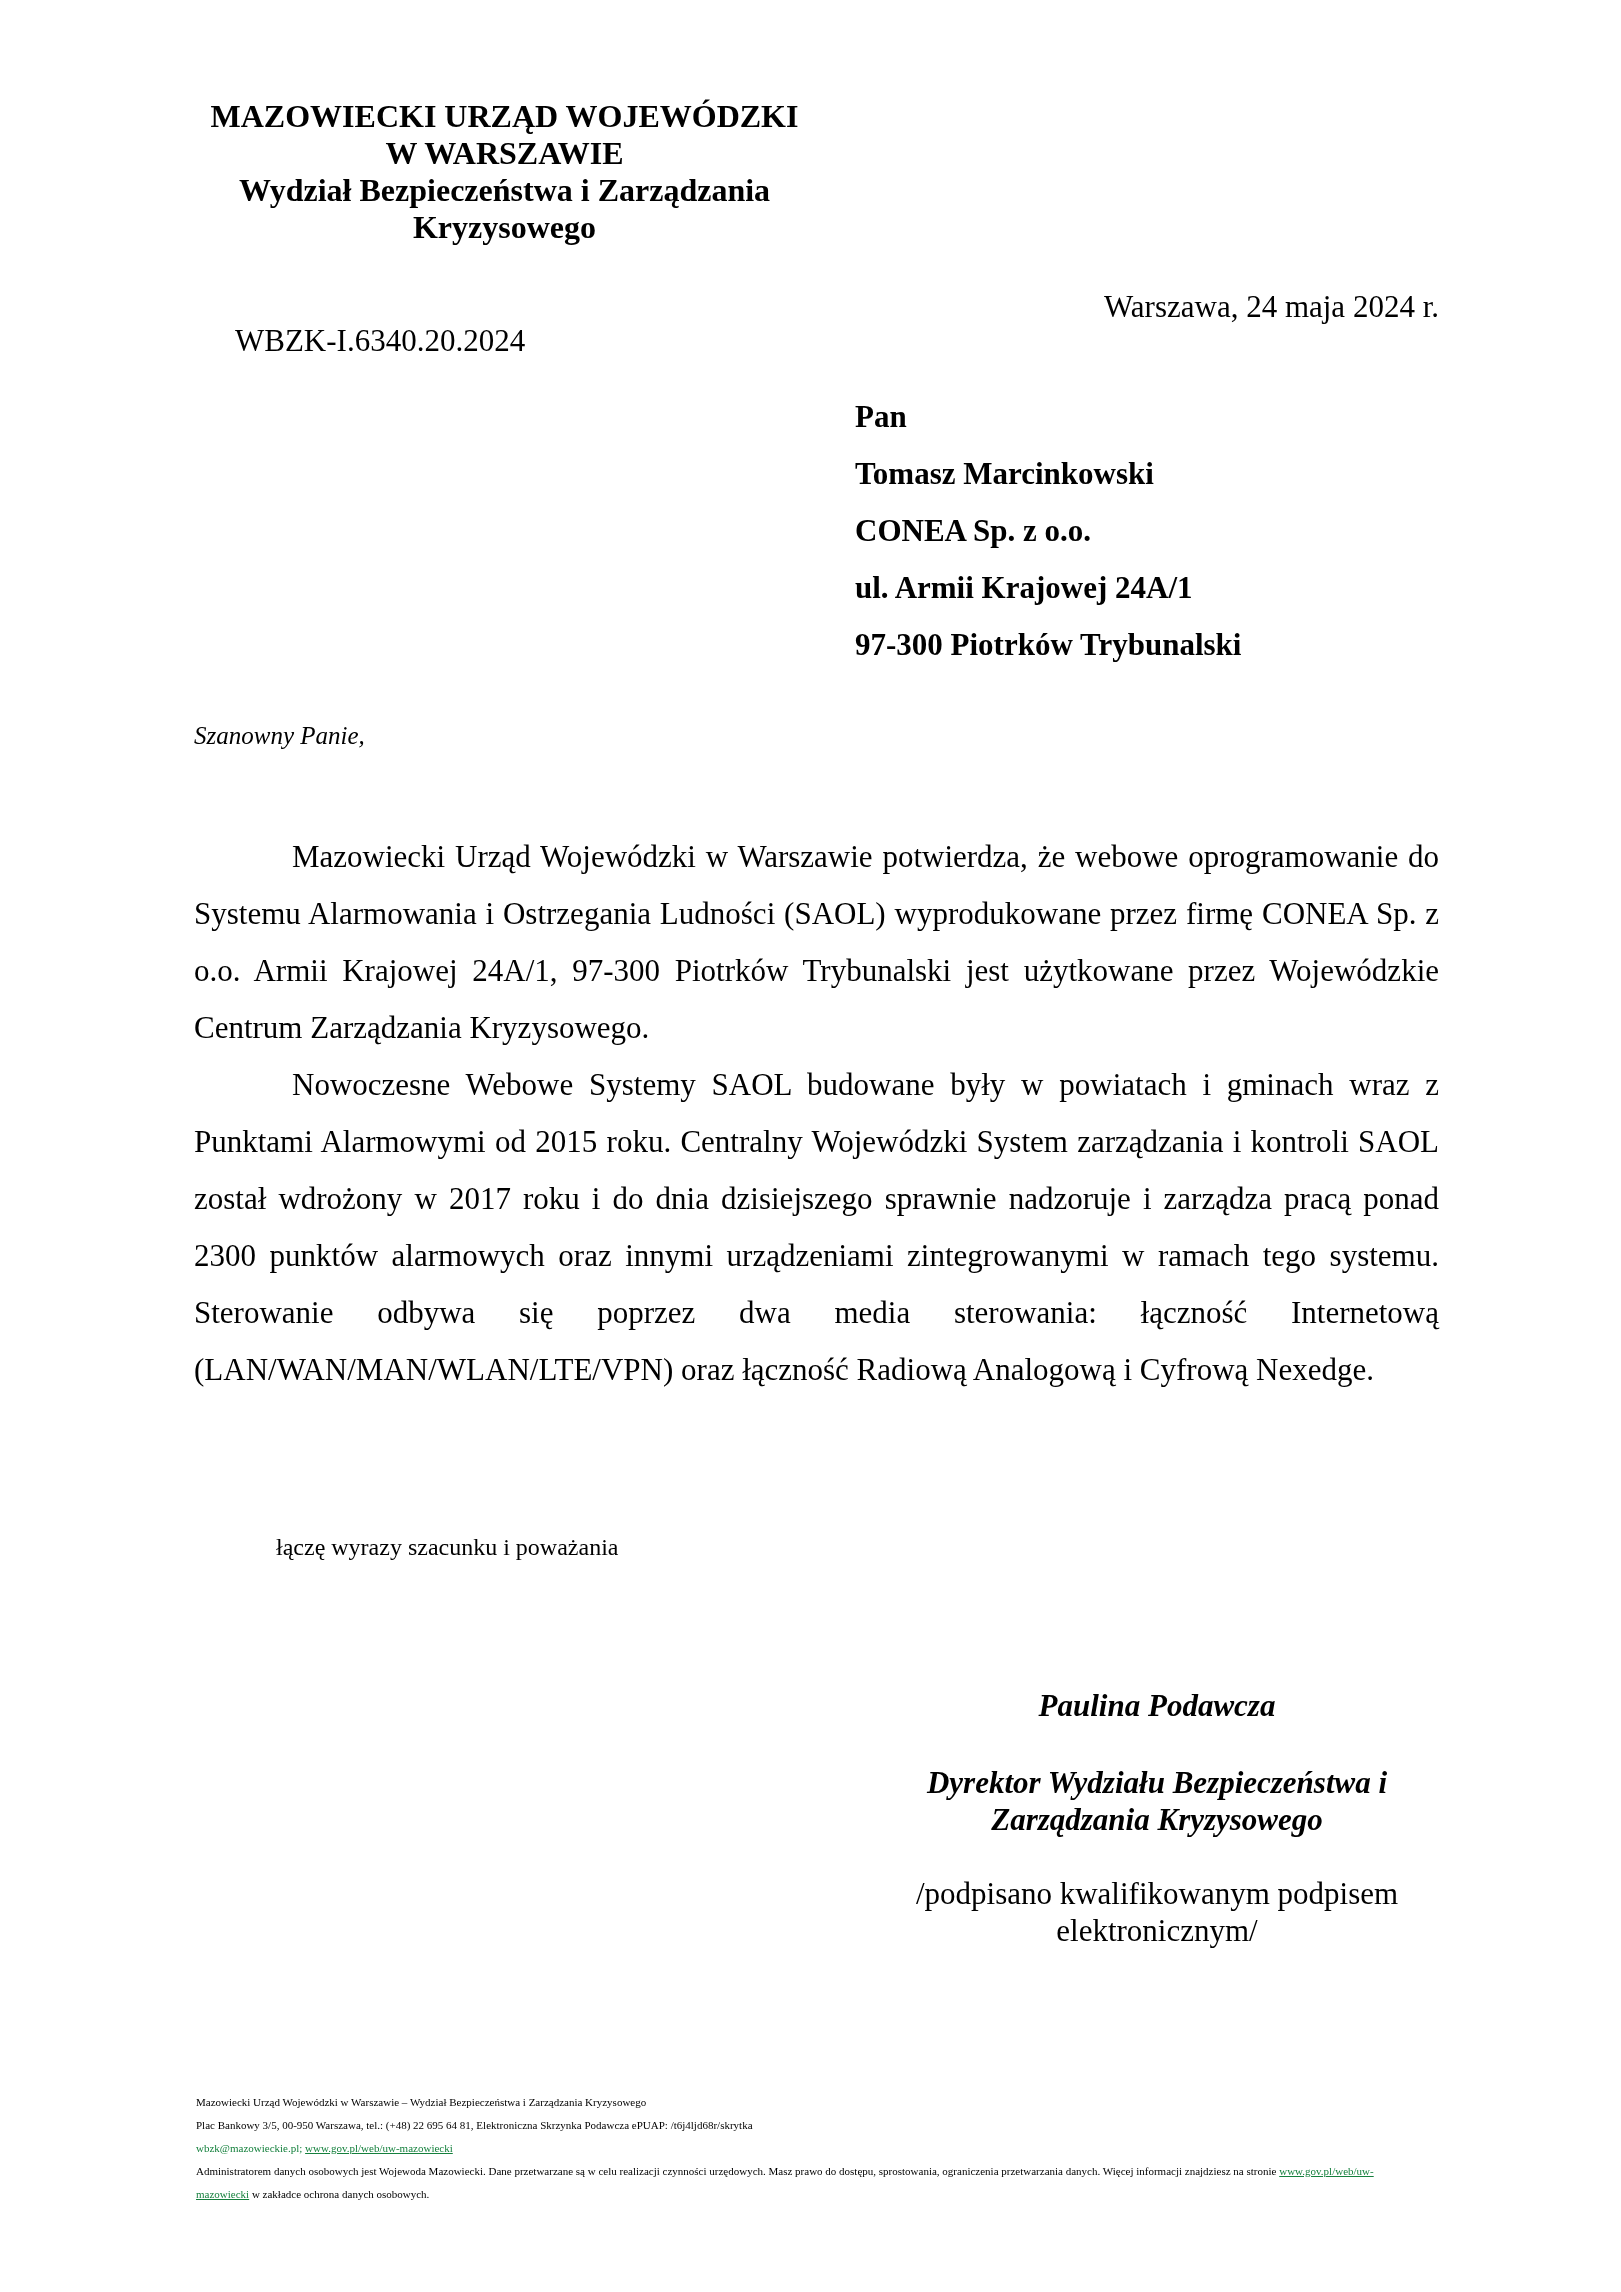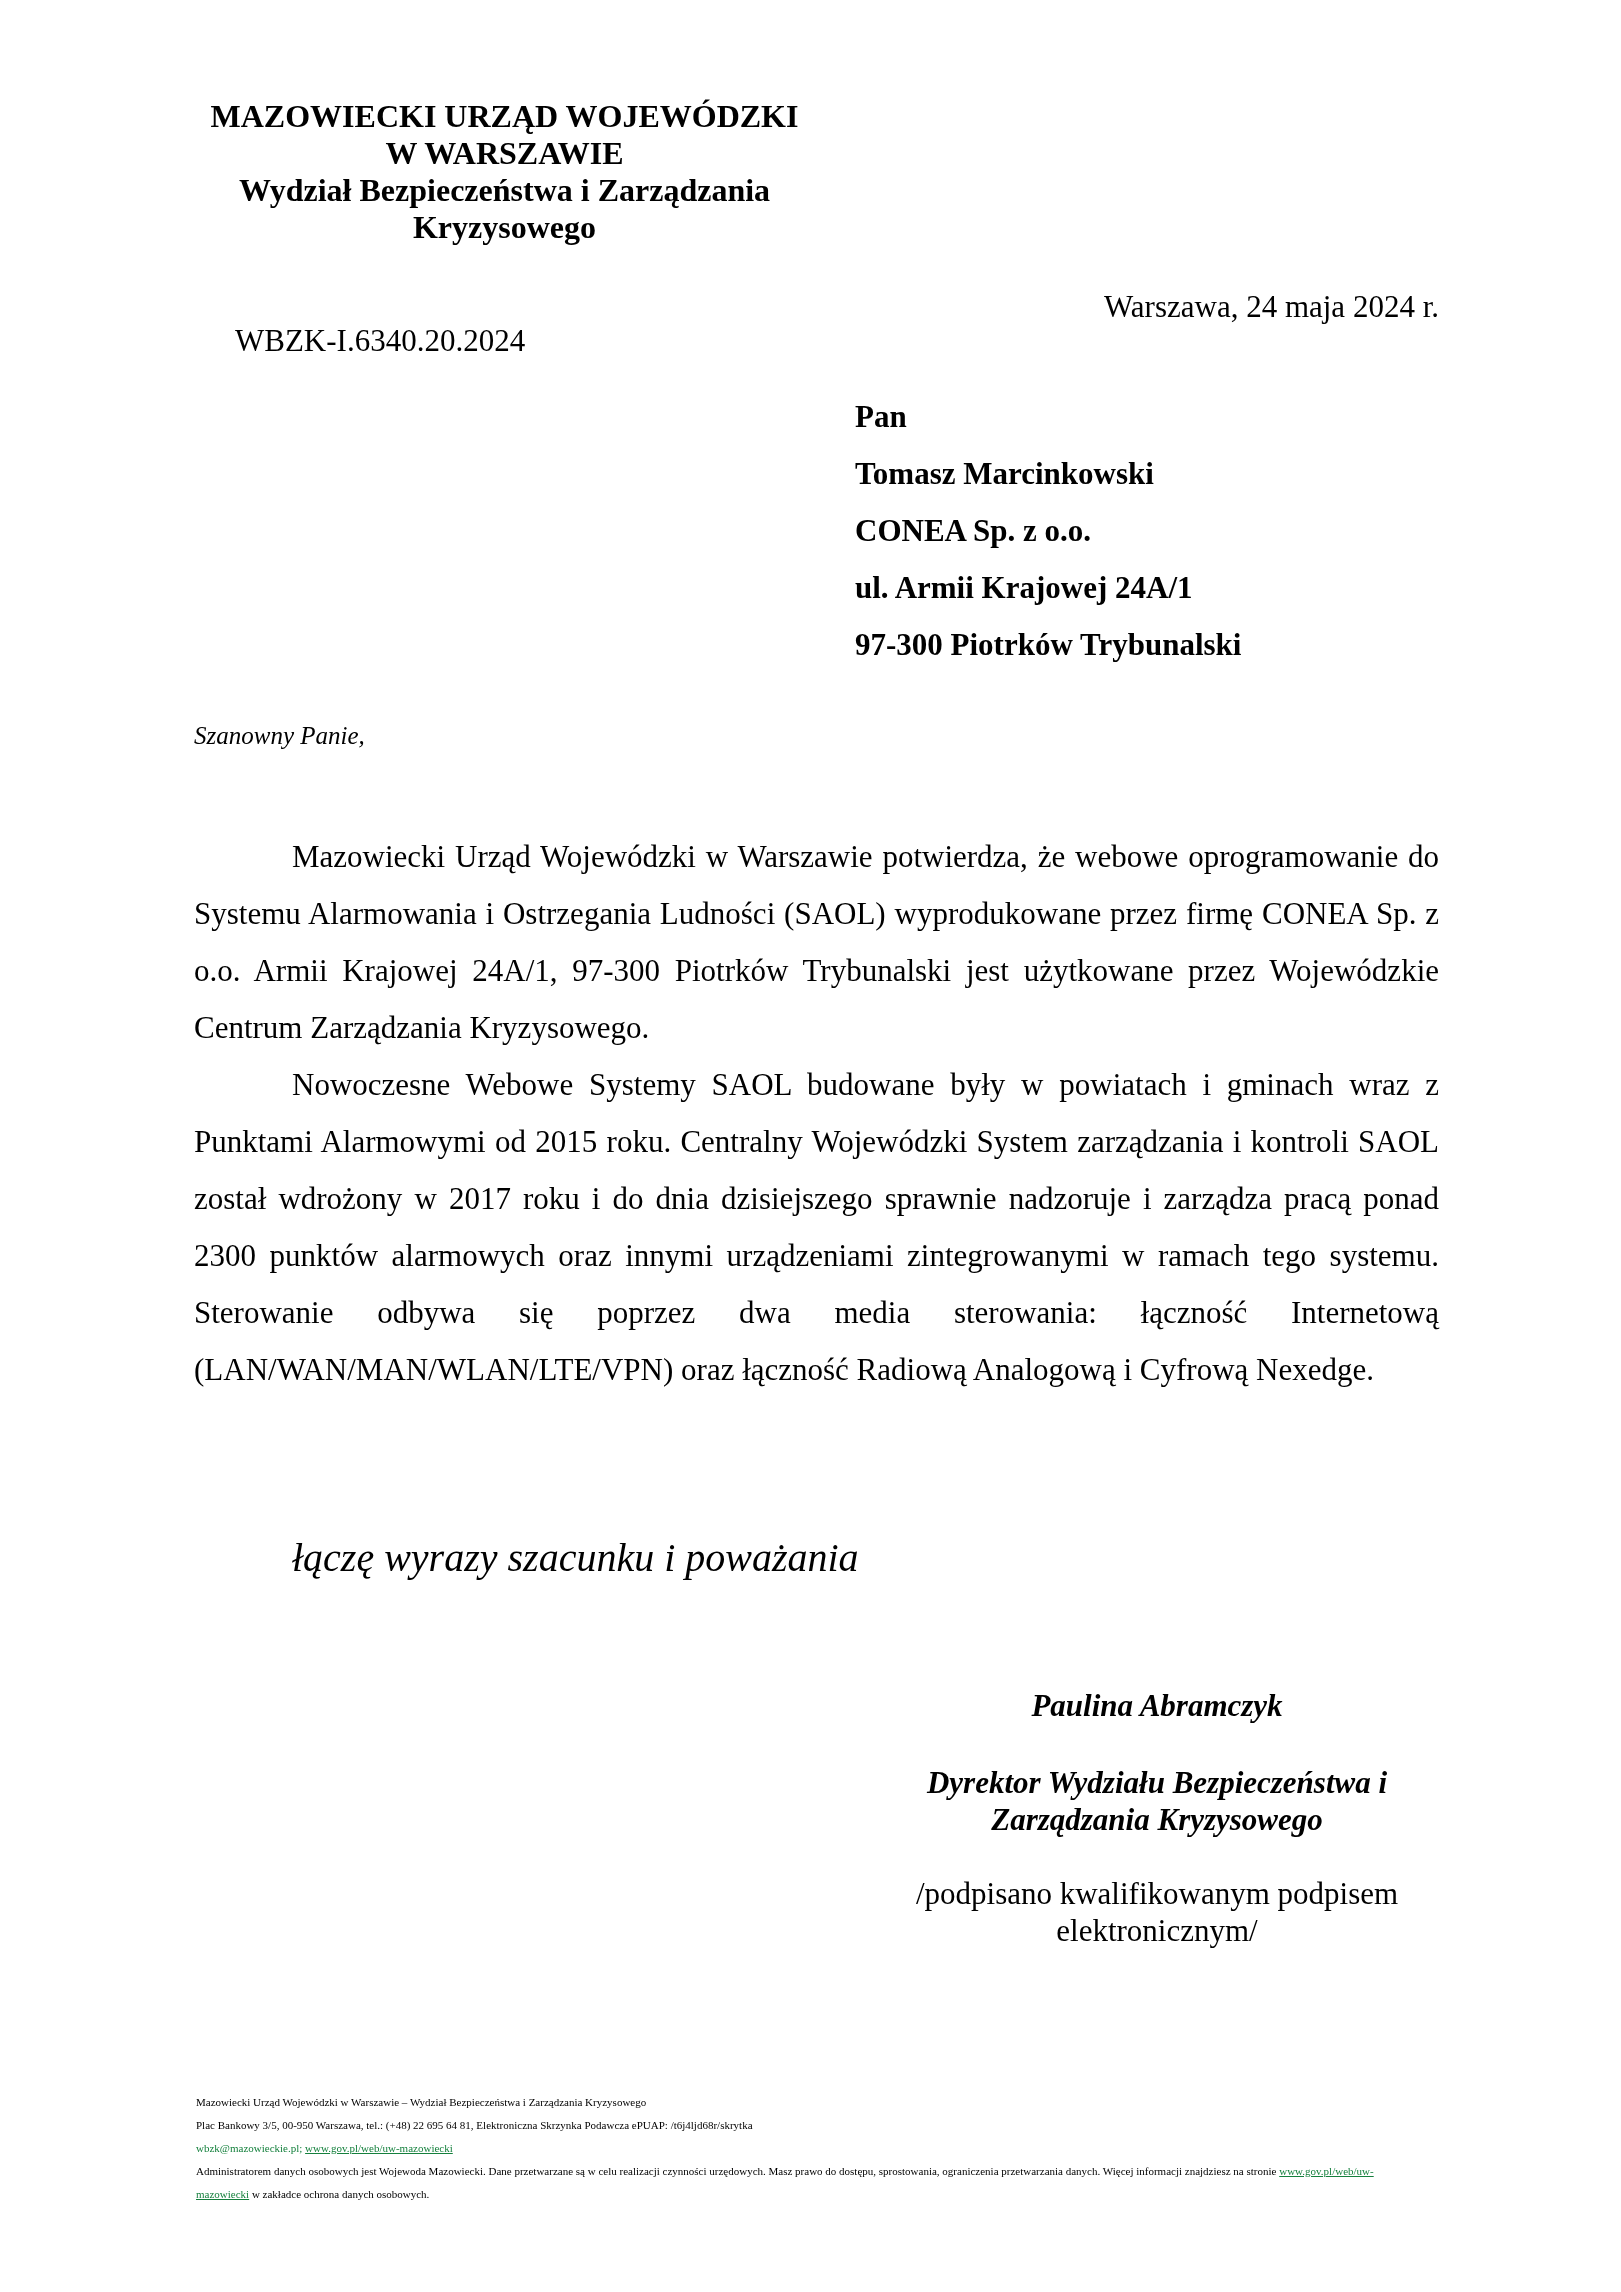--- a/index.html
+++ b/index.html
@@ -16,21 +16,21 @@
     .ref { left: 235px; top: 323px; font-size: 31px; }
     .date { right: 182px; top: 289px; font-size: 31px; }
     .recipient { left: 855px; top: 397px; font-weight: bold; font-size: 31px; }
     .recipient div { height: 57px; line-height: 39px; white-space: nowrap; }
     .greeting { left: 194px; top: 722px; font-style: italic; font-size: 25px; }
     .body {
       left: 194px; top: 828px; width: 1245px; font-size: 31px; line-height: 57px;
       text-align: justify;
     }
     .body p { margin: 0; text-indent: 98px; }
-    .closing { left: 292px; top: 1534px; font-style: italic; font-size: 40px; }
+    .closing { left: 276px; top: 1534px; font-size: 24px; }
     .signature {
       left: 863px; top: 1686px; width: 588px; text-align: center; font-size: 31px;
     }
     .sig-name { font-weight: bold; font-style: italic; line-height: 39px; }
     .sig-title { font-weight: bold; font-style: italic; line-height: 37px; margin-top: 39px; }
     .sig-note { line-height: 37px; margin-top: 37px; }
     .footer {
       left: 196px; top: 2043px; width: 1229px; 
       font-size: 11px; line-height: 23px; margin-top: 48px;
     }
@@ -61,21 +61,21 @@
 <div class="abs greeting">Szanowny Panie,</div>
 
 <div class="abs body">
   <p>Mazowiecki Urząd Wojewódzki w Warszawie potwierdza, że webowe oprogramowanie do Systemu Alarmowania i Ostrzegania Ludności (SAOL) wyprodukowane przez firmę CONEA Sp. z o.o. Armii Krajowej 24A/1, 97-300 Piotrków Trybunalski jest użytkowane przez Wojewódzkie Centrum Zarządzania Kryzysowego.</p>
   <p>Nowoczesne Webowe Systemy SAOL budowane były w powiatach i gminach wraz z Punktami Alarmowymi od 2015 roku. Centralny Wojewódzki System zarządzania i kontroli SAOL został wdrożony w 2017 roku i do dnia dzisiejszego sprawnie nadzoruje i zarządza pracą ponad 2300 punktów alarmowych oraz innymi urządzeniami zintegrowanymi w ramach tego systemu. Sterowanie odbywa się poprzez dwa media sterowania: łączność Internetową (LAN/WAN/MAN/WLAN/LTE/VPN) oraz łączność Radiową Analogową i Cyfrową Nexedge.</p>
 </div>
 
 <div class="abs closing">łączę wyrazy szacunku i poważania</div>
 
 <div class="abs signature">
-  <div class="sig-name">Paulina Abramczyk</div>
+  <div class="sig-name">Paulina Podawcza</div>
   <div class="sig-title">
     <div>Dyrektor Wydziału Bezpieczeństwa i</div>
     <div>Zarządzania Kryzysowego</div>
   </div>
   <div class="sig-note">
     <div>/podpisano kwalifikowanym podpisem</div>
     <div>elektronicznym/</div>
   </div>
 </div>
 

